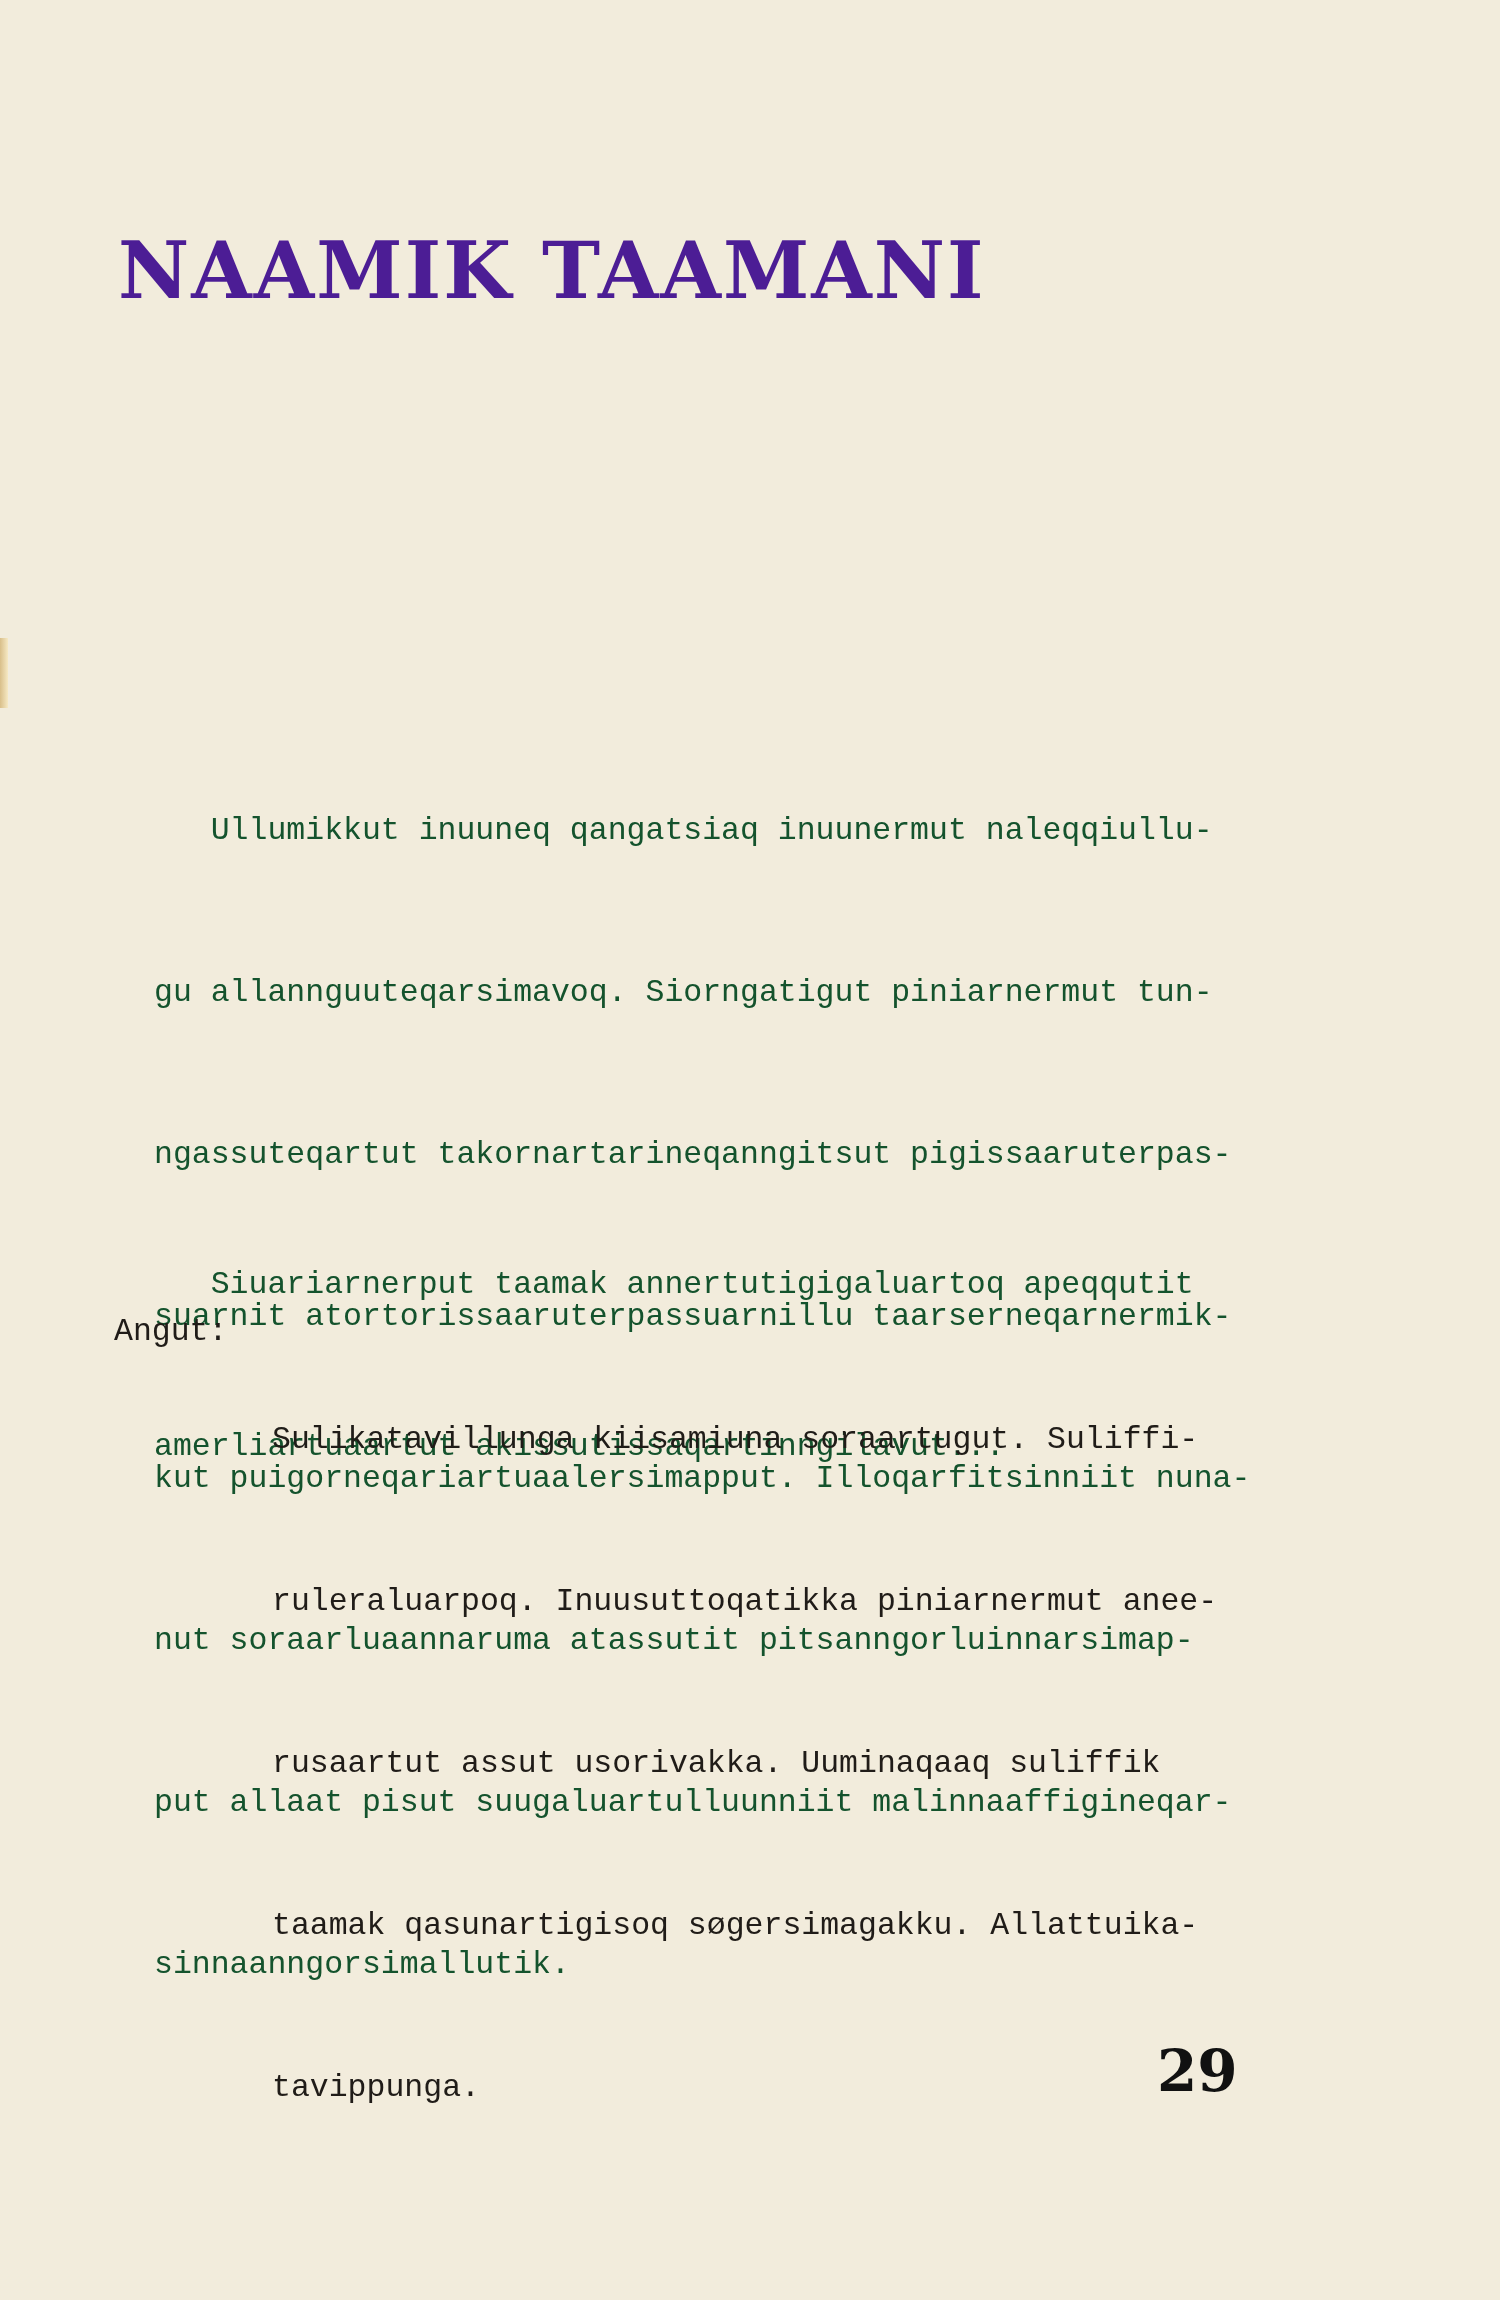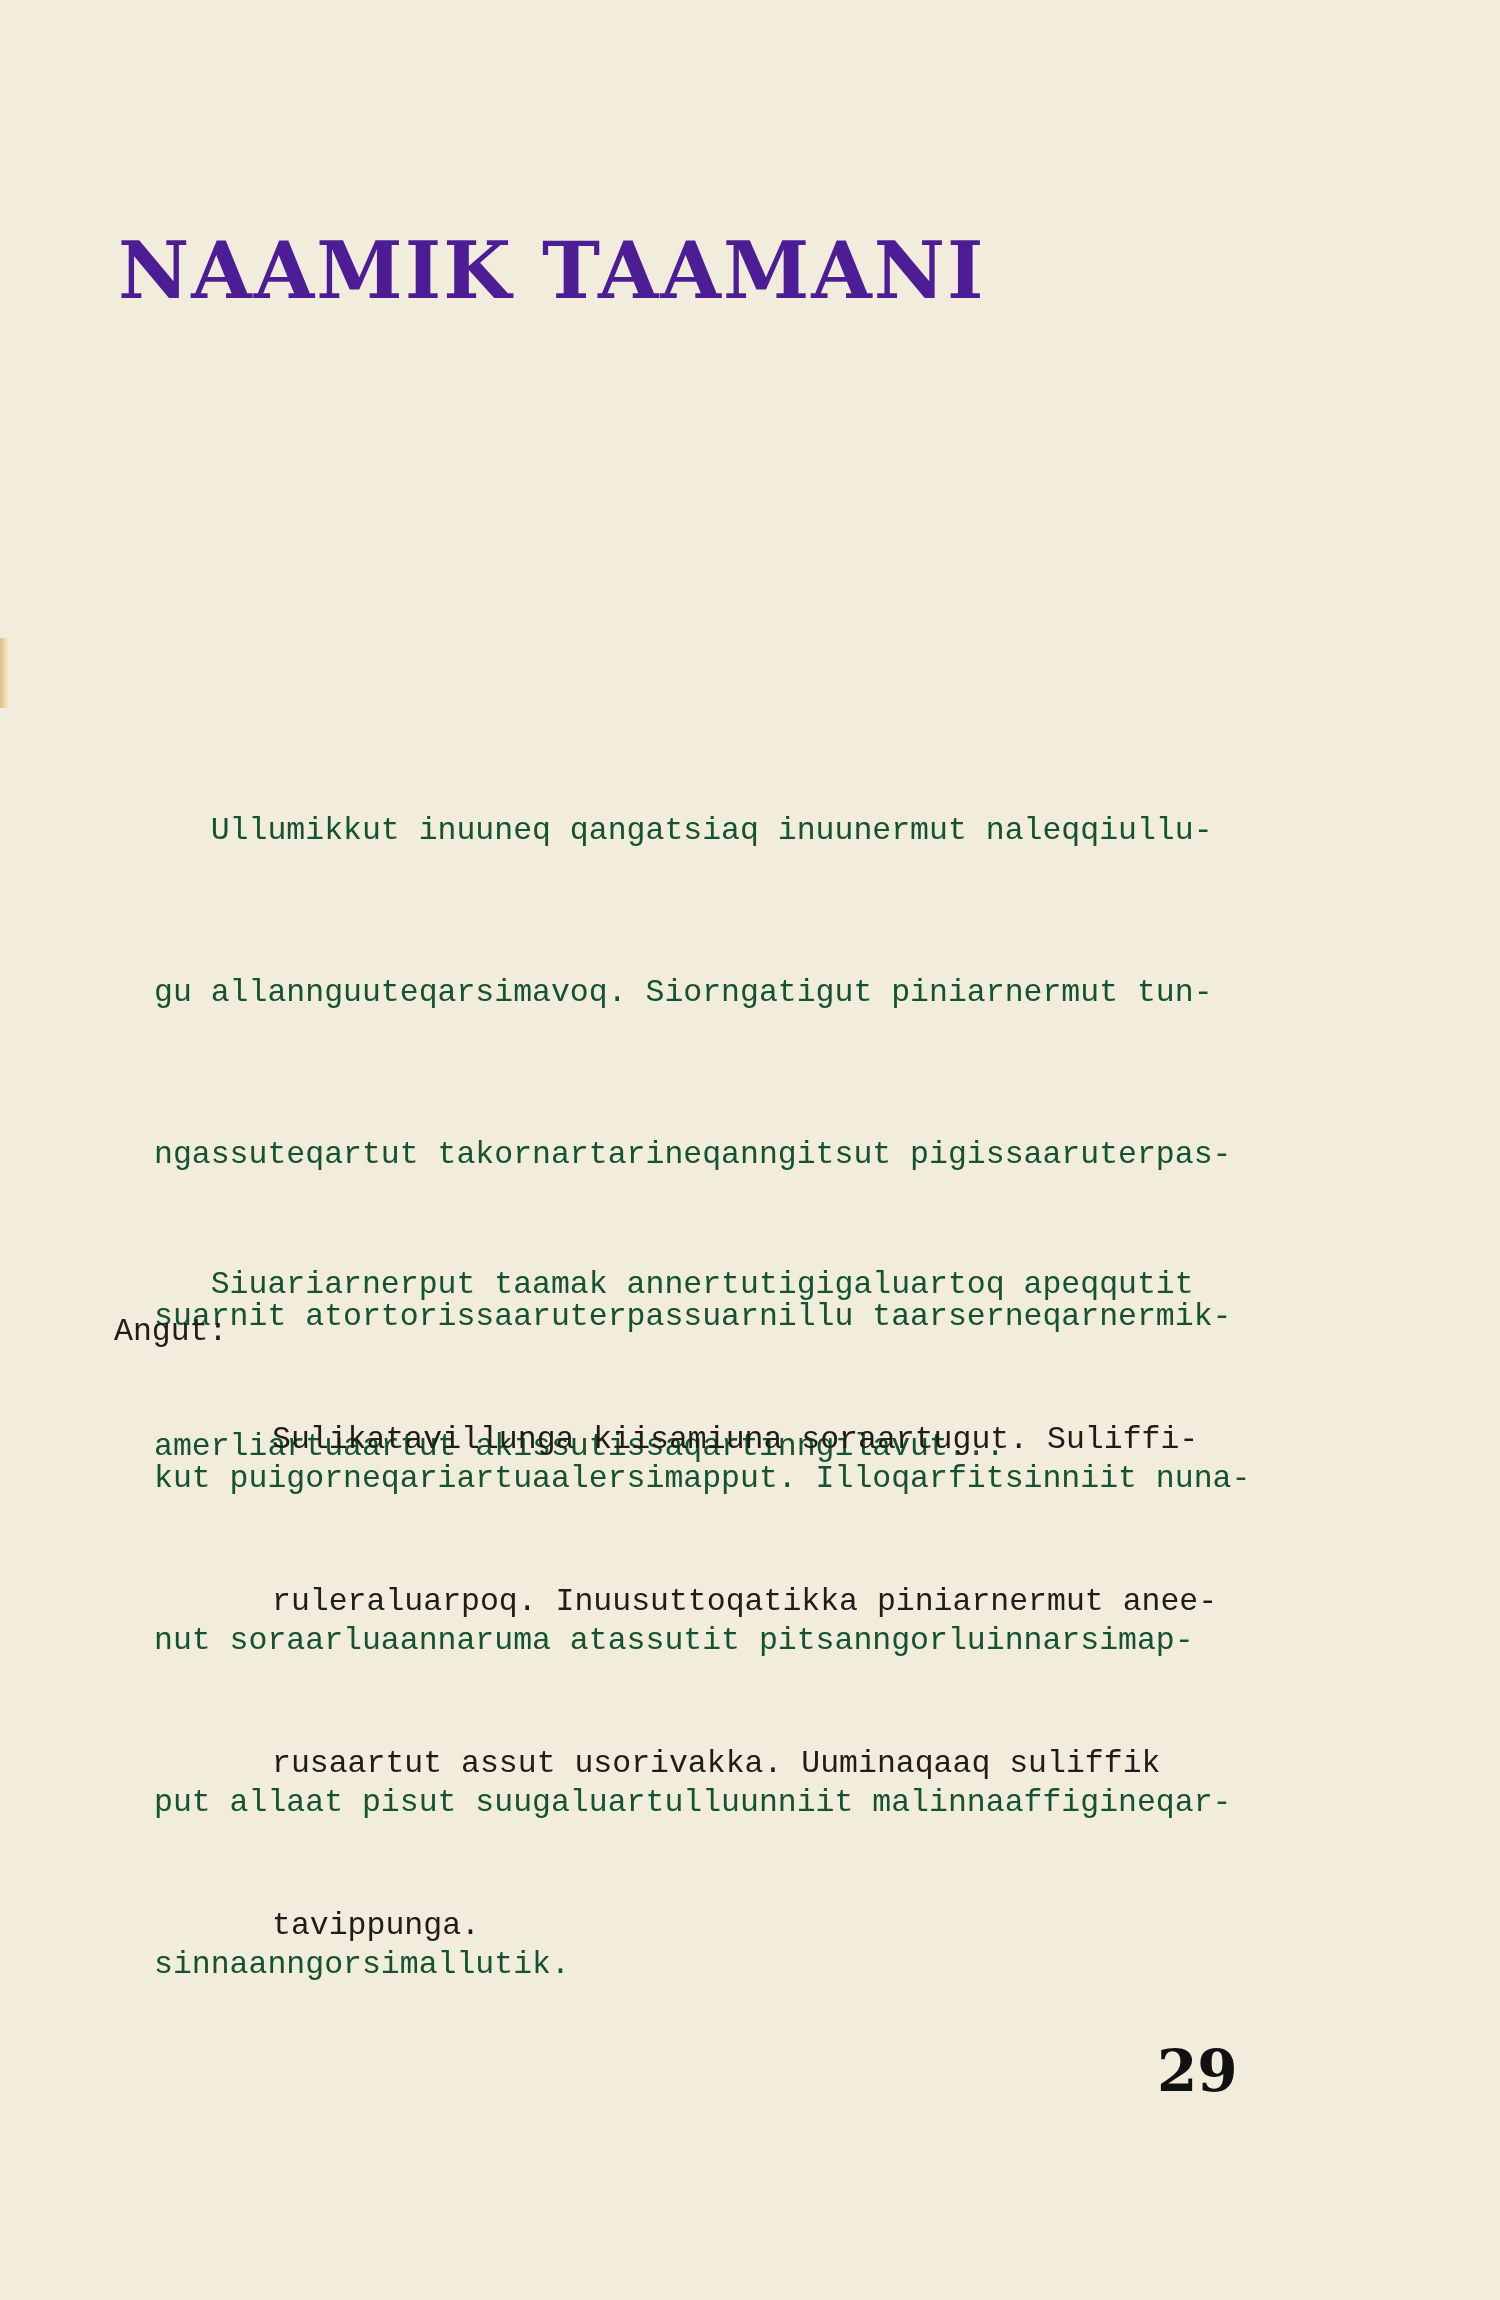--- a/index.html
+++ b/index.html
@@ -107,19 +107,20 @@
   <span class="line">amerliartuaartut akissutissaqartinngilavut...</span>
 </div>
 
 <div class="dialogue">
   <div class="turn">
     <div class="speaker">Angut:</div>
     <div class="speech">
       <span class="line">Sulikatavillunga kiisamiuna soraartugut. Suliffi-</span>
       <span class="line">ruleraluarpoq. Inuusuttoqatikka piniarnermut anee-</span>
       <span class="line">rusaartut assut usorivakka. Uuminaqaaq suliffik</span>
+      <span class="line">taamak qasunartigisoq søgersimagakku. Allattuika-</span>
       <span class="line">tavippunga.</span>
     </div>
   </div>
 
 </div>
 
 <div class="page-number">29</div>
 
 </body></html>

